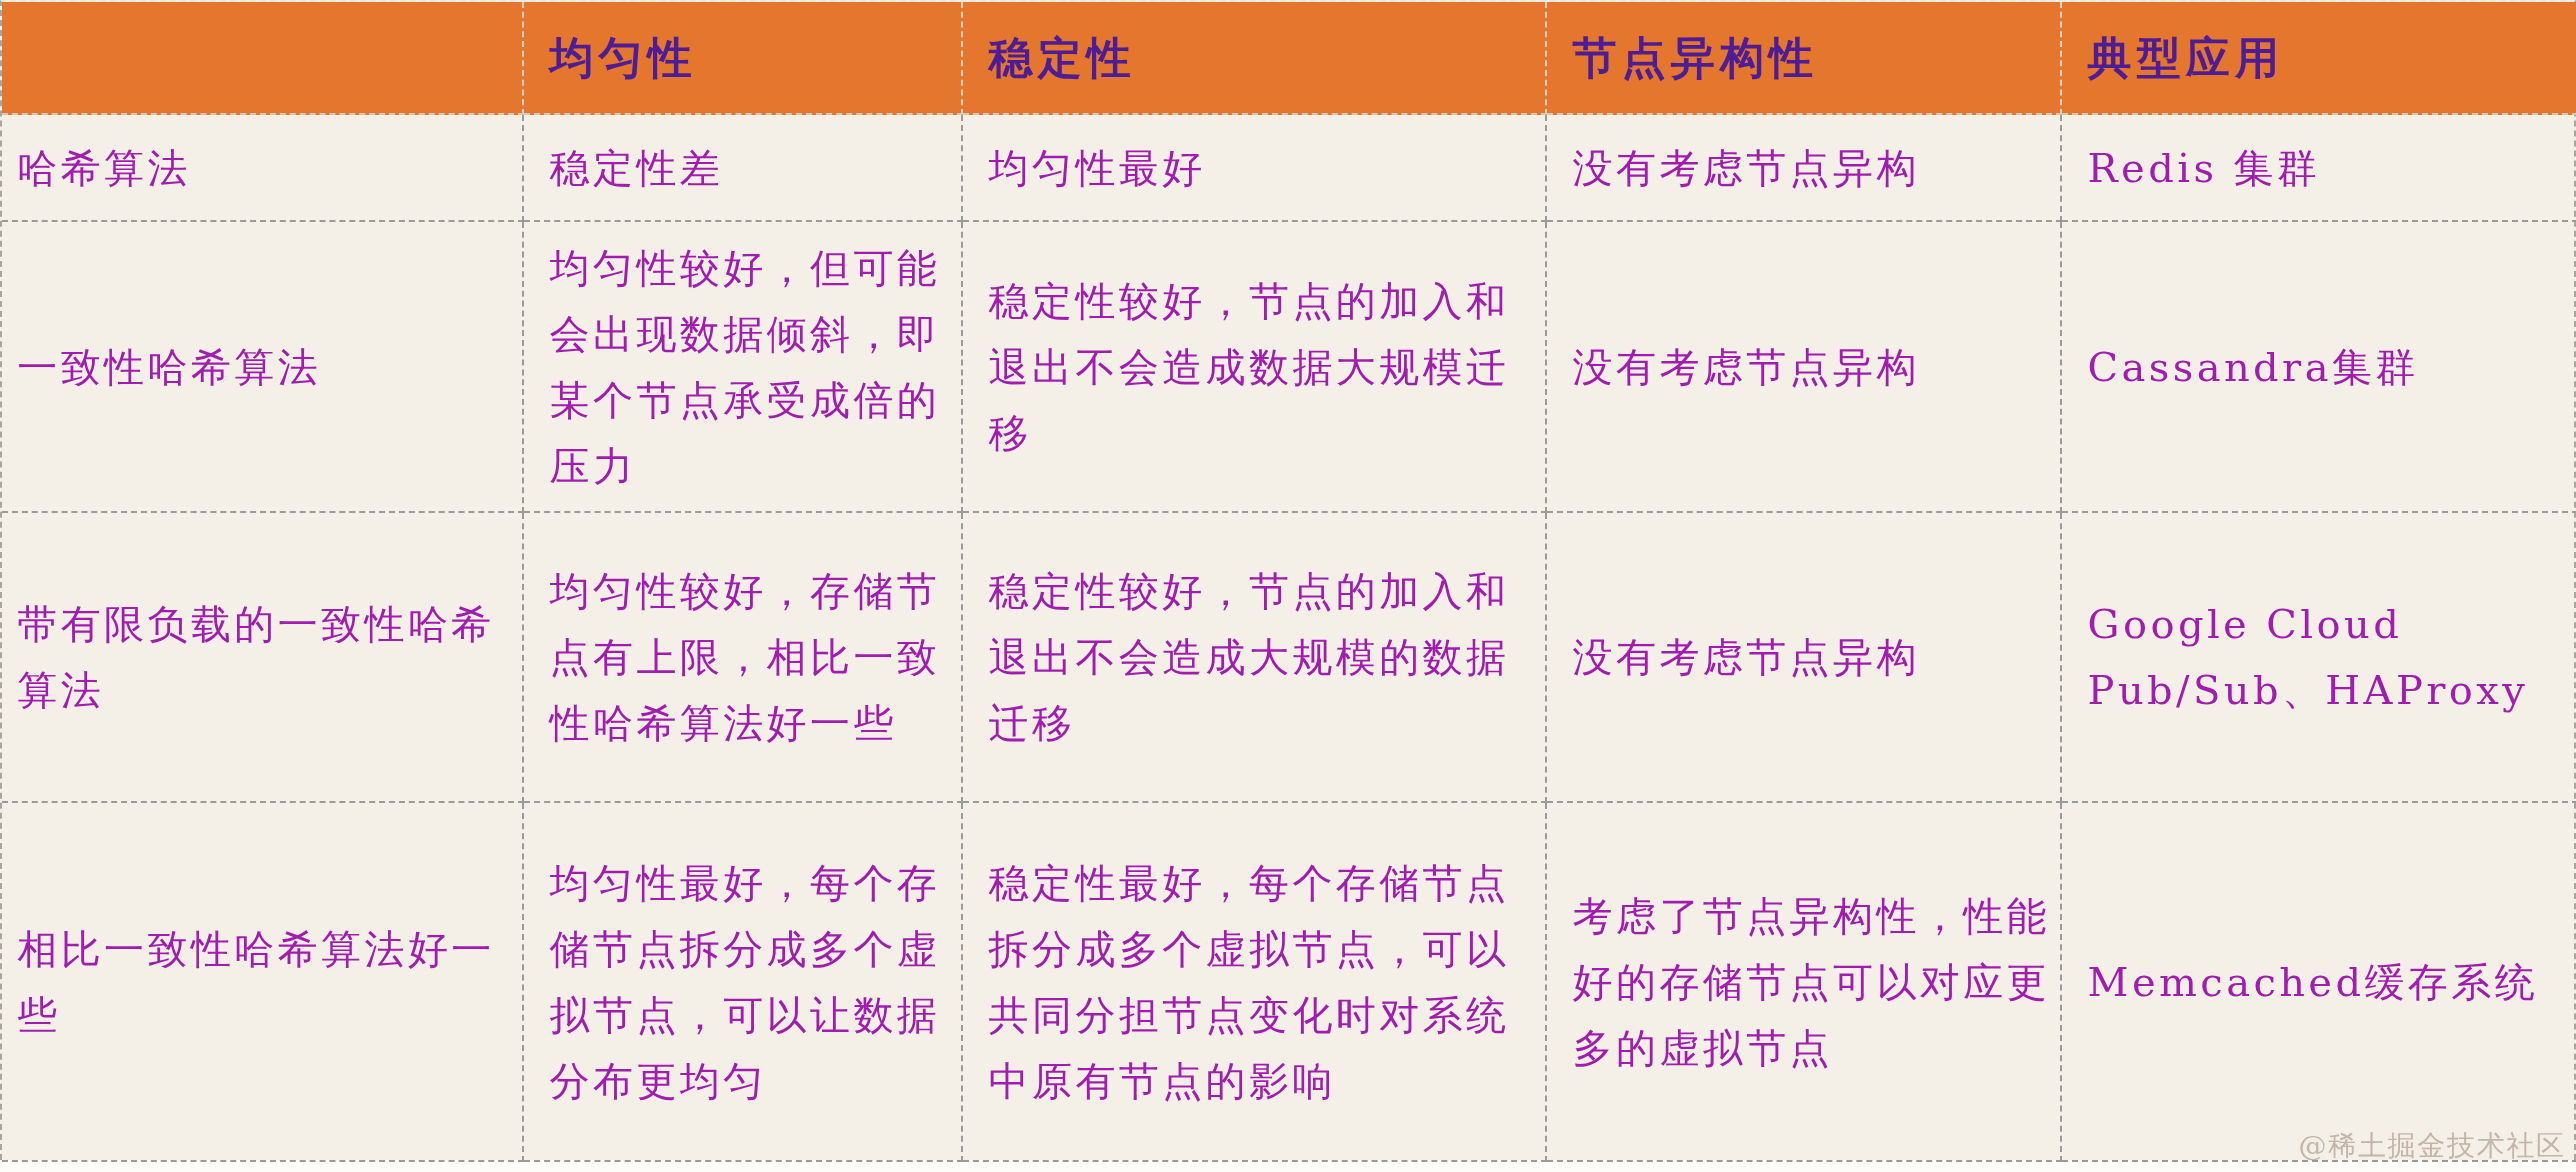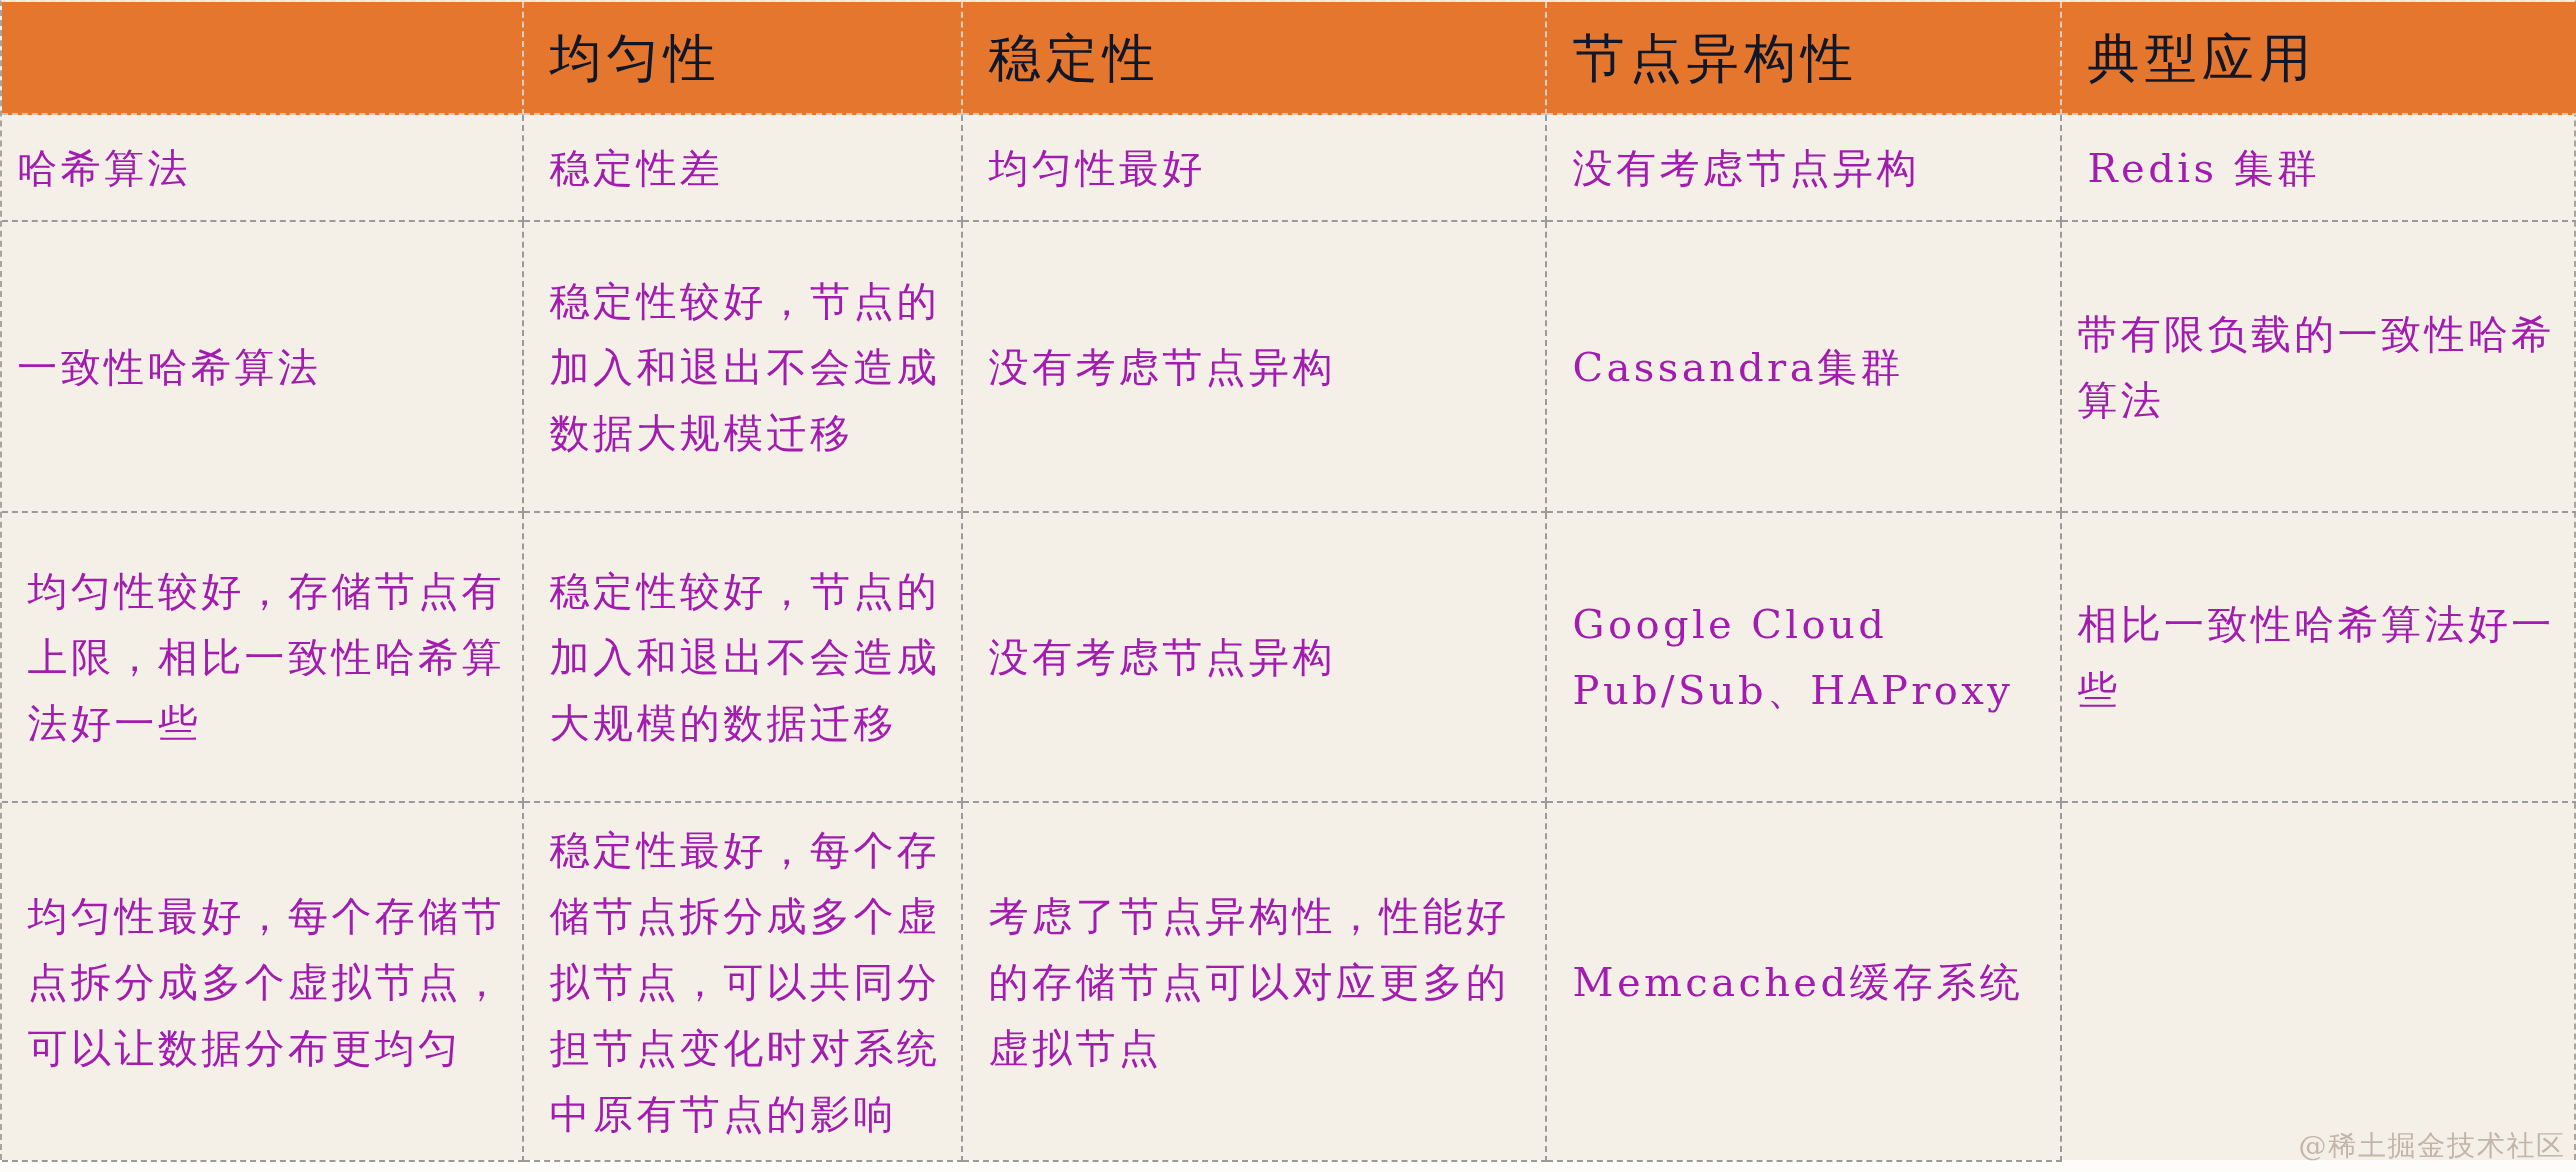--- a/index.html
+++ b/index.html
@@ -32,23 +32,23 @@
     align-items: center;
     padding: 8.5px 6.8px 8.5px 25.6px;
     font-size: 40px;
     letter-spacing: 3.4px;
     line-height: 66px;
     color: #a21caf;
   }
   .cell:nth-child(5n) { border-right: none; }
   .cell.head {
     background: #e4762d;
-    color: #0f172a;
-    font-weight: normal;
-    font-size: 52px;
+    color: #4c1d95;
+    font-weight: bold;
+    font-size: 44px;
     letter-spacing: 5.1px;
     border-right: 2.6px dashed #d9cfc2;
     border-bottom: 2.6px dashed #cfc9bd;
   }
   .cell.head:nth-child(5n) { border-right: none; }
   .cell.rowhead { padding-left: 15.3px; }
   .watermark {
     position: absolute;
     right: 10.2px;
     bottom: 6.8px;
@@ -68,20 +68,21 @@
   <div class="cell head">节点异构性</div>
   <div class="cell head">典型应用</div>
 
   <div class="cell rowhead">哈希算法</div>
   <div class="cell">稳定性差</div>
   <div class="cell">均匀性最好</div>
   <div class="cell">没有考虑节点异构</div>
   <div class="cell">Redis 集群</div>
 
   <div class="cell rowhead">一致性哈希算法</div>
+  <div class="cell">均匀性较好，但可能会出现数据倾斜，即某个节点承受成倍的压力</div>
   <div class="cell">稳定性较好，节点的加入和退出不会造成数据大规模迁移</div>
   <div class="cell">没有考虑节点异构</div>
   <div class="cell">Cassandra集群</div>
 
   <div class="cell rowhead">带有限负载的一致性哈希算法</div>
   <div class="cell">均匀性较好，存储节点有上限，相比一致性哈希算法好一些</div>
   <div class="cell">稳定性较好，节点的加入和退出不会造成大规模的数据迁移</div>
   <div class="cell">没有考虑节点异构</div>
   <div class="cell">Google Cloud Pub/Sub、HAProxy</div>
 

